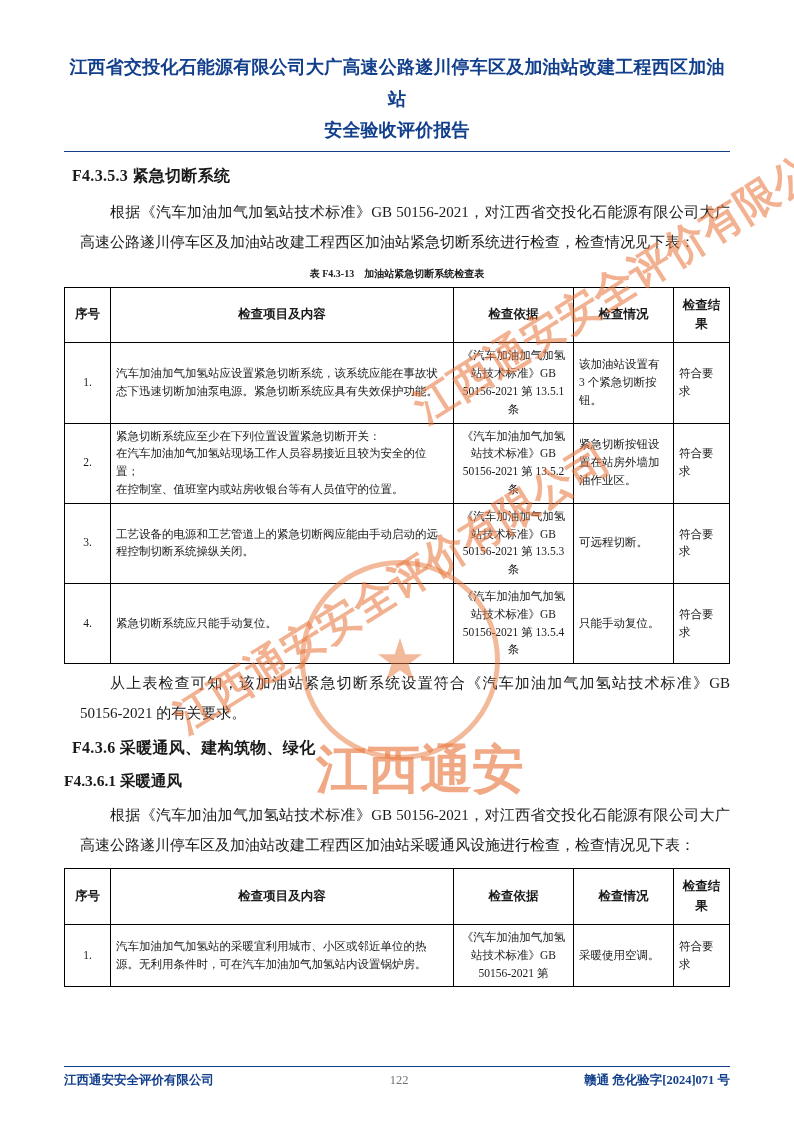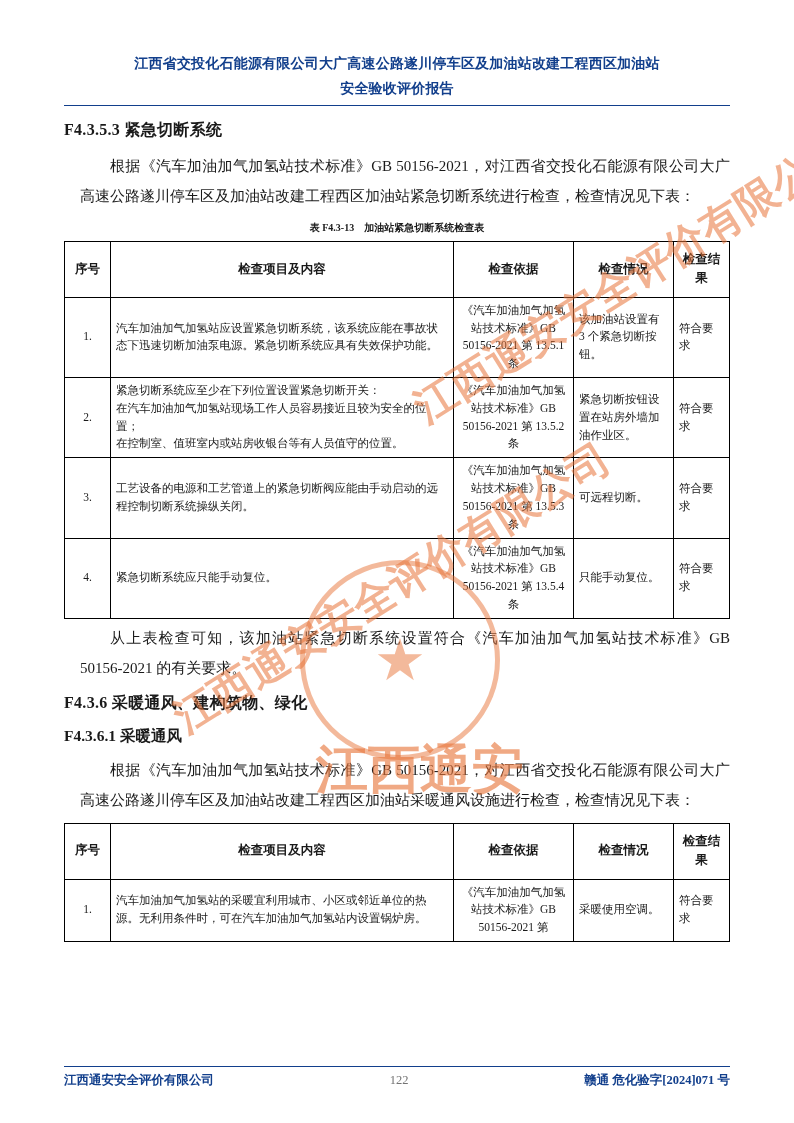--- a/index.html
+++ b/index.html
@@ -19,39 +19,39 @@
     position: relative;
     width: 794px;
     height: 1123px;
     box-sizing: border-box;
     padding: 52px 64px 40px 64px;
   }
 
   
   .doc-header {
     text-align: center;
-    font-size: 14px;
+    font-size: 18px;
     line-height: 1.75;
     color: #123f8c;
     font-family: "Liberation Serif", serif;
     font-weight: bold;
     letter-spacing: 0.2px;
   }
   .doc-header .line2 { }
   .header-rule {
     border: 0;
     border-top: 1px solid #123f8c;
     margin: 4px 0 14px 0;
   }
 
   
   h2.sec {
     font-size: 16px;
     font-weight: bold;
-    margin: 10px 0 10px 0;
+    margin: 10px 0 10px 8px;
     letter-spacing: 0.3px;
     font-family: "Liberation Serif", serif;
   }
   h3.sec {
     font-size: 15.5px;
     font-weight: bold;
     margin: 12px 0 8px 0;
     font-family: "Liberation Serif", serif;
   }
 

